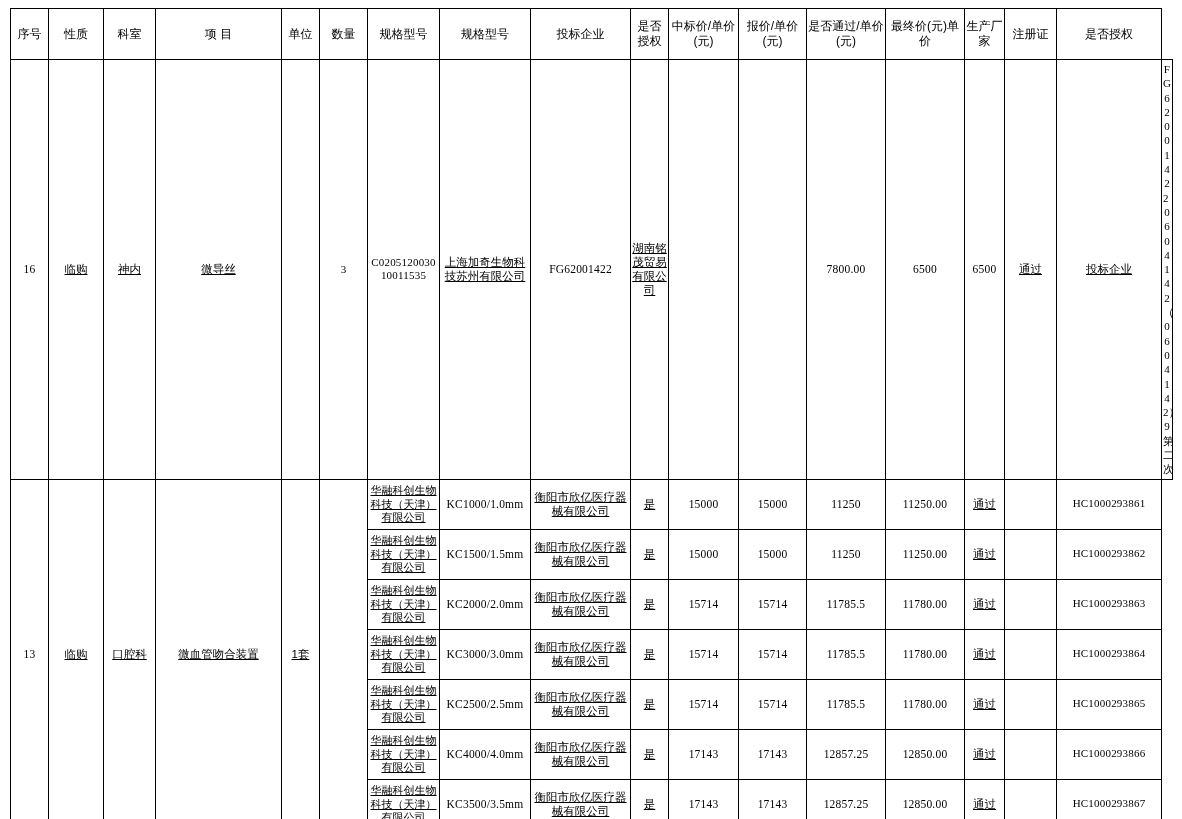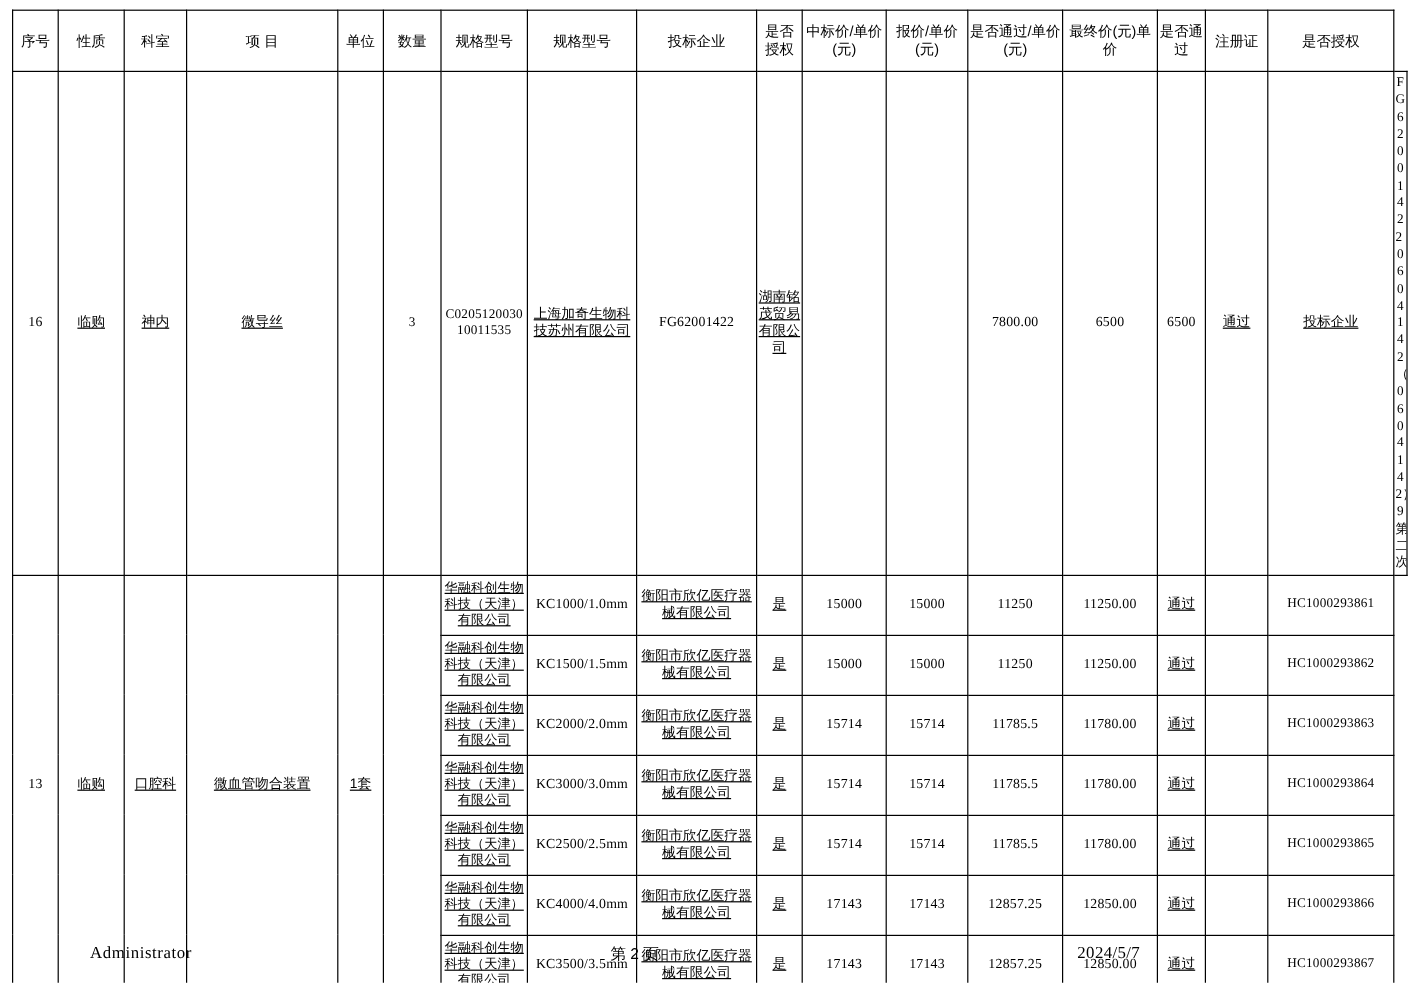--- a/index.html
+++ b/index.html
@@ -103,21 +103,21 @@
         <td>单位</td>
         <td>数量</td>
         <td>规格型号</td>
         <td>规格型号</td>
         <td>投标企业</td>
         <td>是否授权</td>
         <td>中标价/单价(元)</td>
         <td>报价/单价(元)</td>
         <td>是否通过/单价(元)</td>
         <td>最终价(元)单价</td>
-        <td>是否通过</td>
+        <td>生产厂家</td>
         <td>注册证</td>
         <td>是否授权</td>
       </tr>
     </thead>
     <tbody>
 
       <tr style="height:62px">
         <td class="num">16</td>
         <td class="cn">临购</td>
         <td class="cn">神内</td>
@@ -234,19 +234,14 @@
         <td class="num">12857.25</td>
         <td class="num">12850.00</td>
         <td class="cn">通过</td>
         <td class="cn"></td>
         <td class="num small">HC1000293867</td>
       </tr>
 
     </tbody>
   </table>
 
-  <div class="footer">
-    <div class="left">Administrator</div>
-    <div class="center">第 2 页</div>
-    <div class="right">2024/5/7</div>
-  </div>
 
 </div>
 
 </body></html>

